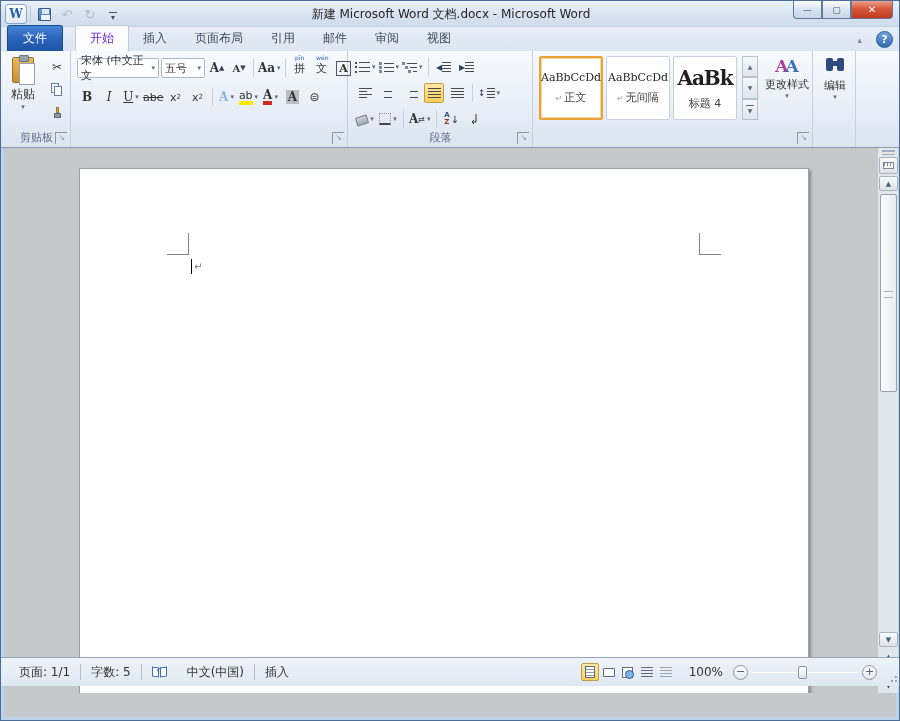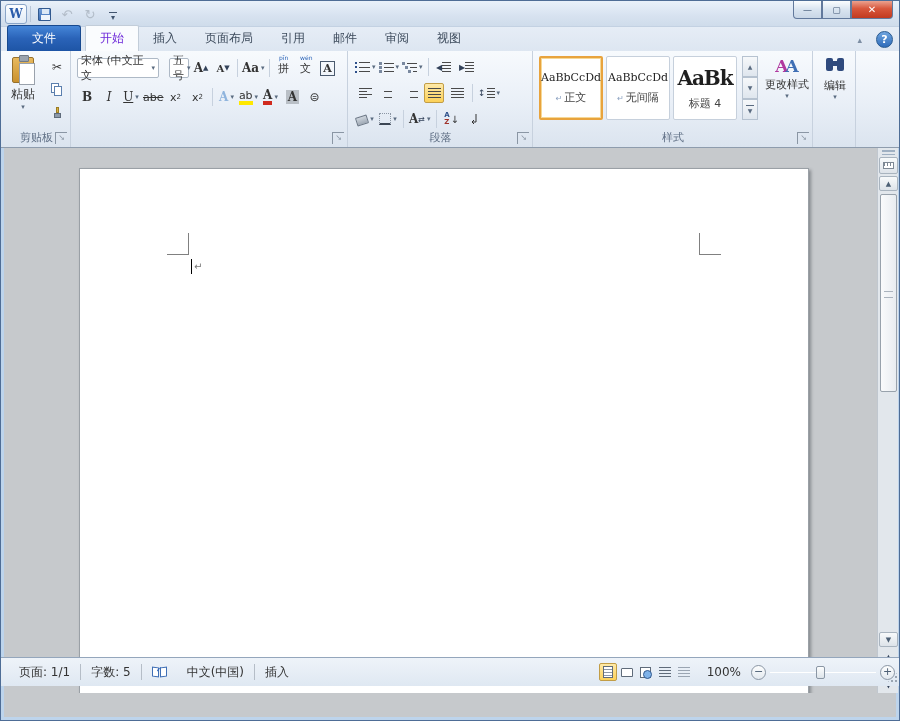--- a/index.html
+++ b/index.html
@@ -49,21 +49,21 @@
   }
   
   .tabrow{
     position:absolute; left:0; top:26px; width:900px; height:24px;
     background:linear-gradient(#e6edf6,#dde6f1);
   }
   .tabs{ position:absolute; left:6px; top:0; height:24px; display:flex; align-items:flex-end; }
   .tab{ padding:4px 14px 4px; font-size:12px; color:#3d4b5c; }
   .tab.file{
     background:linear-gradient(#4586d8,#2a63b8 50%,#1e55a6);
-    color:#fff; border-radius:3px 3px 0 0; margin-right:4px; padding:4px 24px;
+    color:#fff; border-radius:3px 3px 0 0; margin-right:12px; padding:4px 15px;
     border:1px solid #17498f; border-bottom:none;
   }
   .tab.active{
     background:#fafcfe; border:1px solid #c2cdd9; border-bottom:none;
     border-radius:2px 2px 0 0; color:#6d28d9;
   }
   .tabrow-right{ position:absolute; right:8px; top:4px; display:flex; gap:14px; align-items:center; }
   .collapse-caret{ color:#7d8ea3; font-size:9px; }
   .help-btn{
     width:17px; height:17px; border-radius:50%;
@@ -223,21 +223,21 @@
     display:flex; align-items:center; font-size:12px; color:#333;
   }
   .sb-left{ display:flex; align-items:center; height:100%; padding-left:8px; }
   .sb-item{ padding:0 10px; display:flex; align-items:center; height:16px; }
   .sb-sep{ width:1px; height:16px; background:#b5bdc7; }
   .book-ico{ position:relative; width:15px; height:11px; }
   .book-ico i{ position:absolute; top:0; width:7px; height:10px; background:#fff; border:1px solid #3f6fb5; }
   .book-ico i:first-child{ left:0; transform:skewY(8deg); }
   .book-ico i:last-child{ right:0; transform:skewY(-8deg); }
   .book-ico:after{ content:"✓"; position:absolute; left:4px; top:-2px; font-size:8px; color:#2a63b8; }
-  .sb-right{ margin-left:auto; display:flex; align-items:center; padding-right:6px; gap:4px; }
+  .sb-right{ margin-left:auto; display:flex; align-items:center; padding-right:24px; gap:4px; }
   .viewbtns{ display:flex; align-items:center; gap:1px; margin-right:8px; }
   .viewbtn{ width:18px; height:18px; display:flex; align-items:center; justify-content:center; border-radius:2px; border:1px solid transparent; }
   .viewbtn.active{ background:linear-gradient(#fee9a8,#fcd159); border:1px solid #c29d46; }
   .vb-page{ width:10px; height:12px; background:#fff; border:1px solid #5f6b7a;
     background-image:linear-gradient(#8d99a8 1px,transparent 1px); background-size:100% 3px; background-position:0 2px; }
   .vb-book{ width:12px; height:9px; border:1px solid #5f6b7a; border-radius:1px 1px 0 0;
     background:linear-gradient(90deg,#fff 48%,#8d99a8 48%,#8d99a8 52%,#fff 52%); }
   .vb-web{ position:relative; width:11px; height:11px; background:#fff; border:1px solid #5f6b7a; }
   .vb-web:after{ content:""; position:absolute; right:-2px; bottom:-2px; width:7px; height:7px; border-radius:50%;
     background:#7fb2e8; border:1px solid #31598f; }
@@ -269,20 +269,21 @@
       <div class="qat-btn">
           <span class="floppy"></span>
         </div>
       <div class="qat-btn disabled">↶</div>
       <div class="qat-btn disabled">↻</div>
       <div class="qat-btn qat-more">
           <span class="bar"></span>
           <span>▾</span>
         </div>
     </div>
+    <div class="title-text">新建 Microsoft Word 文档.docx - Microsoft Word</div>
     <div class="winbtns">
       <div class="winbtn">—</div>
       <div class="winbtn">▢</div>
       <div class="winbtn close">✕</div>
     </div>
   </div>
 
   <div class="tabrow">
     <div class="tabs">
       <div class="tab file">文件</div>
@@ -326,21 +327,21 @@
       <div class="glabel">剪贴板</div>
       <div class="dlauncher">↘</div>
     </div>
 
     <div class="rgroup g-font">
       <div class="frow frow1">
         <div class="combo" style="width:82px;">
           <span>宋体 (中文正文</span>
             <span class="dd">▾</span>
         </div>
-        <div class="combo" style="width:20px;margin-left:8px;">
+        <div class="combo" style="width:44px;">
           <span>五号</span>
             <span class="dd">▾</span>
         </div>
         <div class="sbtn">
             <span class="b-bold">A</span>
             <span class="grow-arrow">▲</span>
           </div>
         <div class="sbtn">
             <span class="b-bold" style="font-size:10px;">A</span>
             <span class="grow-arrow">▼</span>
@@ -581,21 +582,20 @@
       <div class="gal-scroll">
         <div class="gal-btn">▲</div>
         <div class="gal-btn">▼</div>
         <div class="gal-btn"><span class="bar"></span>▼</div>
       </div>
       <div class="change-styles">
         <div class="aa-icon"><span class="a1">A</span><span class="a2">A</span></div>
         <div class="cs-label">更改样式</div>
         <div class="paste-dd">▾</div>
       </div>
-      <div class="glabel">样式</div>
       <div class="dlauncher">↘</div>
     </div>
 
     <div class="rgroup g-edit">
       <div class="edit-btn">
         <div class="binoc">
             <i></i>
             <i></i>
           </div>
         <div class="edit-label">编辑</div>

